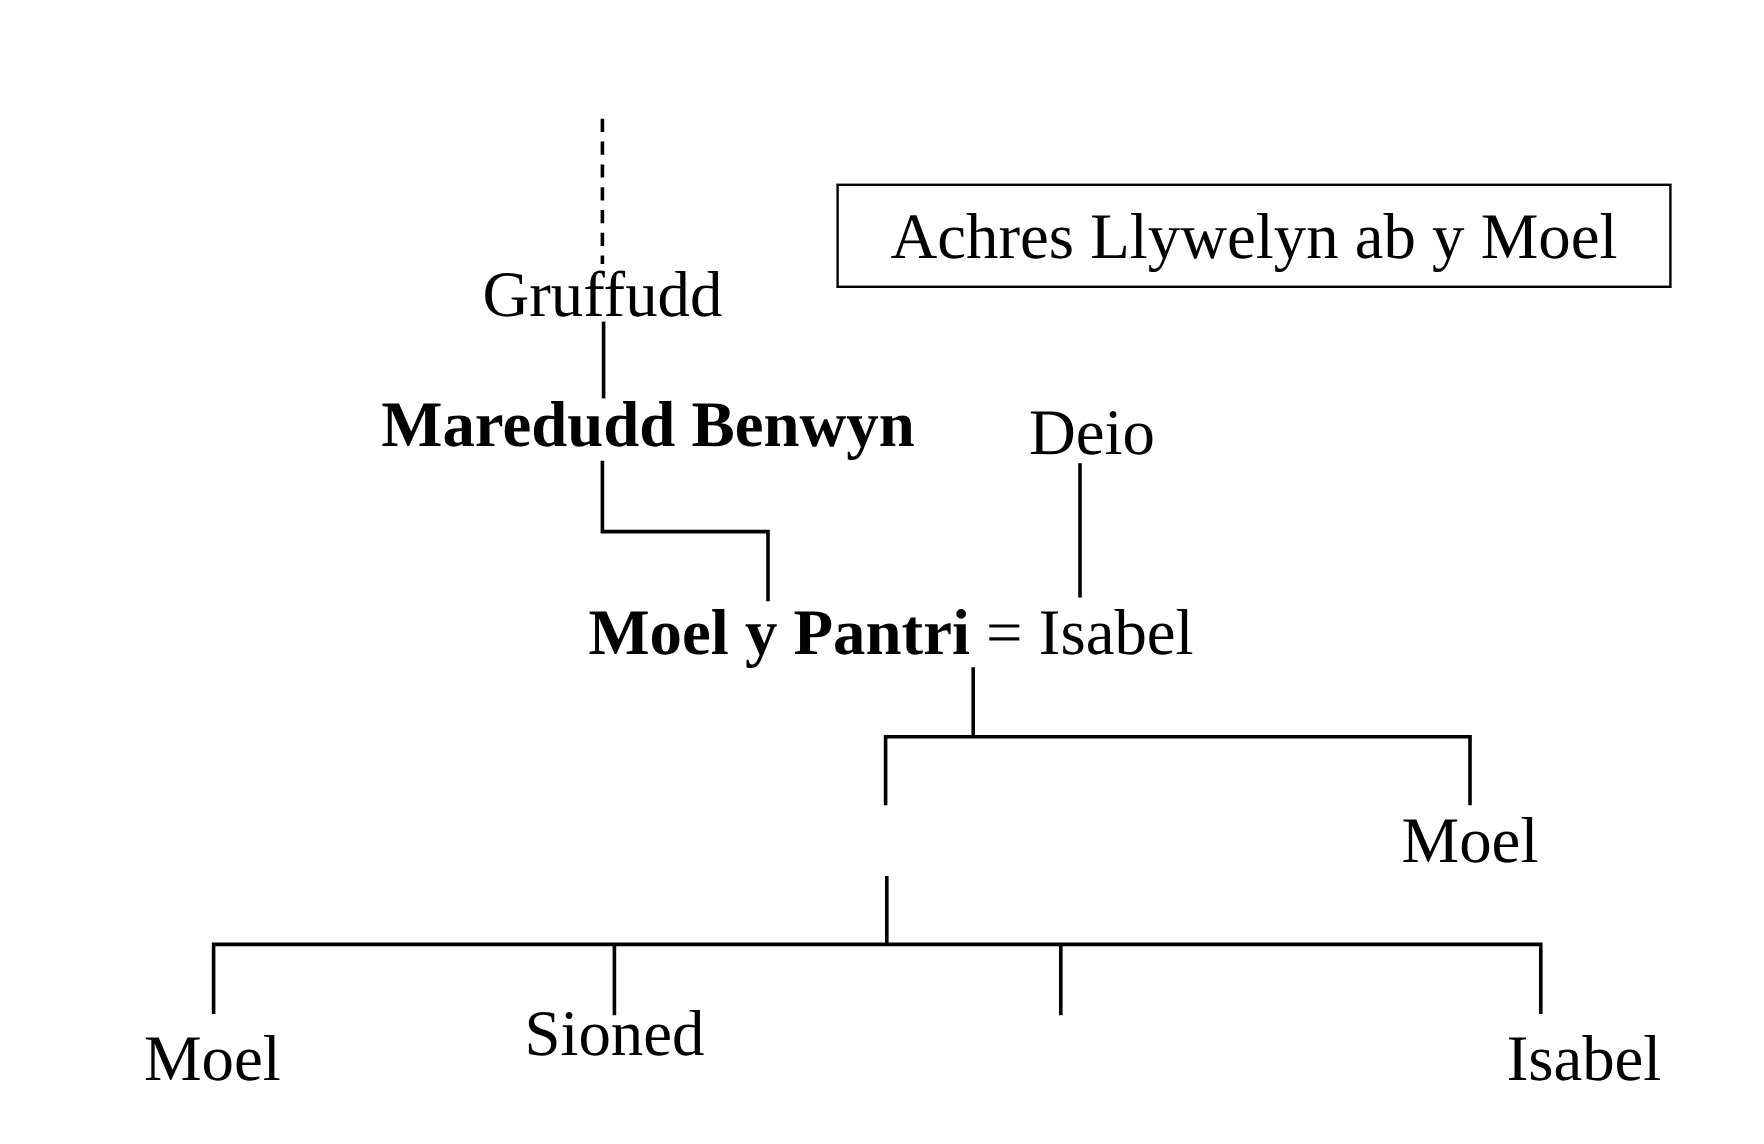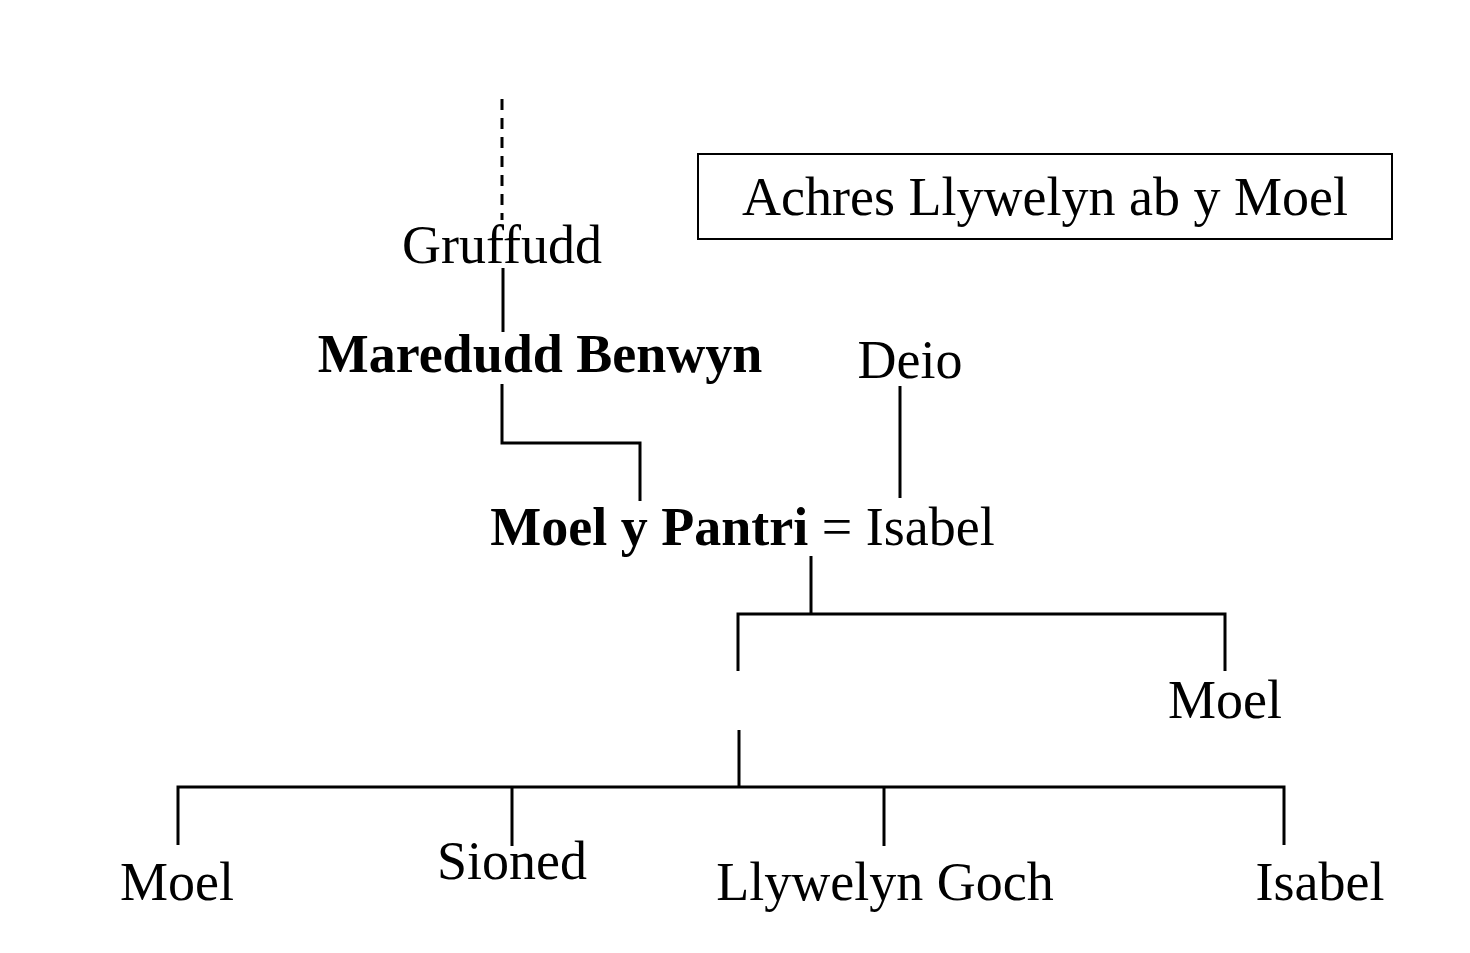--- a/index.html
+++ b/index.html
@@ -78,17 +78,16 @@
     <span>Isabel</span>
   </div>
 
 
   <div class="person" style="left:1225px; top:673px">Moel</div>
 
   <div class="person" style="left:177px; top:855px">Moel</div>
 
   <div class="person" style="left:512px; top:834px">Sioned</div>
 
-  <div class="person" style="left:885px; top:855px">Llywelyn Goch</div>
 
   <div class="person" style="left:1320px; top:855px">Isabel</div>
 
 </div>
 
 </body></html>

